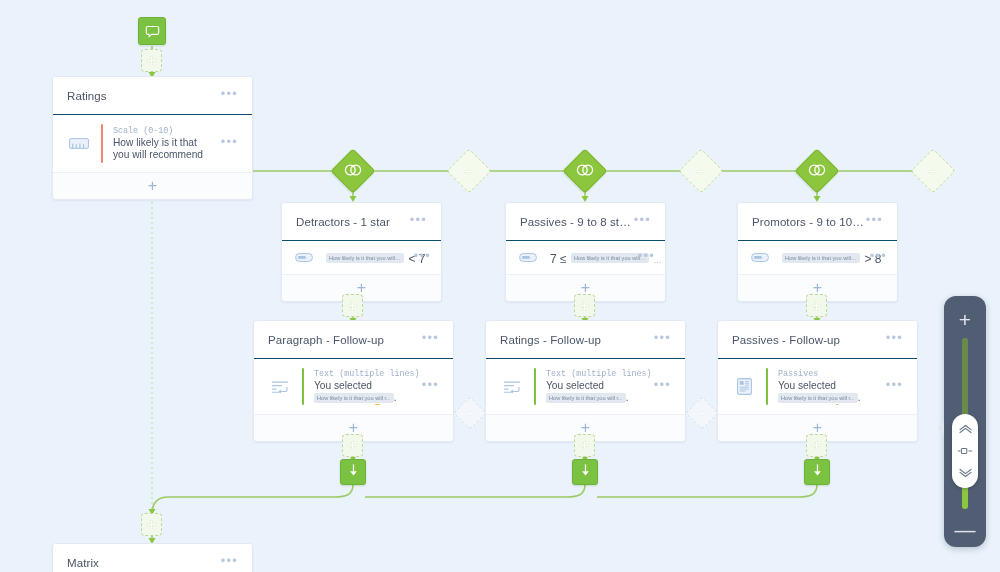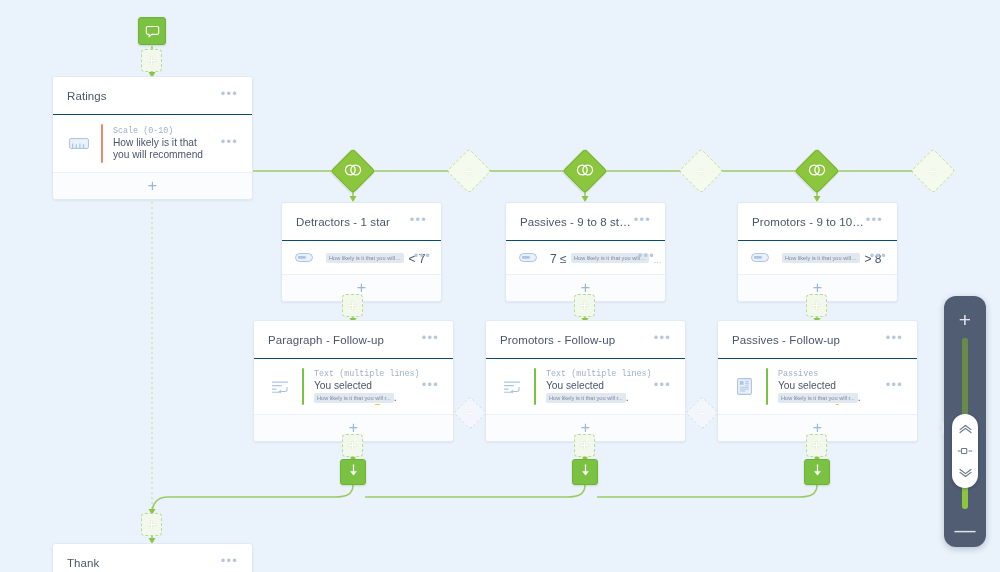--- a/index.html
+++ b/index.html
@@ -475,21 +475,21 @@
       </div>
       <div class="dots">•••</div>
     </div>
     <div class="card-foot">
       <span class="plus-blue">+</span>
     </div>
   </div>
 
   <div class="card" style="left:485px; top:320px; width:201px;">
     <div class="card-head">
-      <div class="card-title">Promotors - Follow-up</div>
+      <div class="card-title">Ratings - Follow-up</div>
       <div class="dots">•••</div>
     </div>
     <div class="card-row" style="min-height:56px;">
       <div class="row-icon">
         <svg width="18" height="14" viewBox="0 0 20 16">
           <path d="M1 2.5h18 M1 6.5h11 M1 10.5h5 M1 14h9" stroke="#aac4e2" stroke-width="1.3" fill="none"></path>
           <path d="M18 8v3.5a1.6 1.6 0 0 1-1.6 1.6H10" stroke="#aac4e2" stroke-width="1.3" fill="none"></path>
           <polygon points="11,10.9 11,15.3 8.2,13.1" fill="#aac4e2"></polygon>
         </svg>
       </div>
@@ -573,21 +573,21 @@
       </svg>
     </span>
   </div>
 
   <div class="plus-node" style="left:141px; top:513px;">
     <span class="glyph">+</span>
   </div>
 
   <div class="card" style="left:52px; top:543px; width:201px; height:80px;">
     <div class="card-head">
-      <div class="card-title">Thank</div>
+      <div class="card-title">Matrix</div>
       <div class="dots">•••</div>
     </div>
   </div>
 
   <div id="zoom-panel">
     <span class="zp-plus">+</span>
     <div class="zp-track">
       <div class="zp-fill-top"></div>
       <div class="zp-fill-bot"></div>
     </div>

